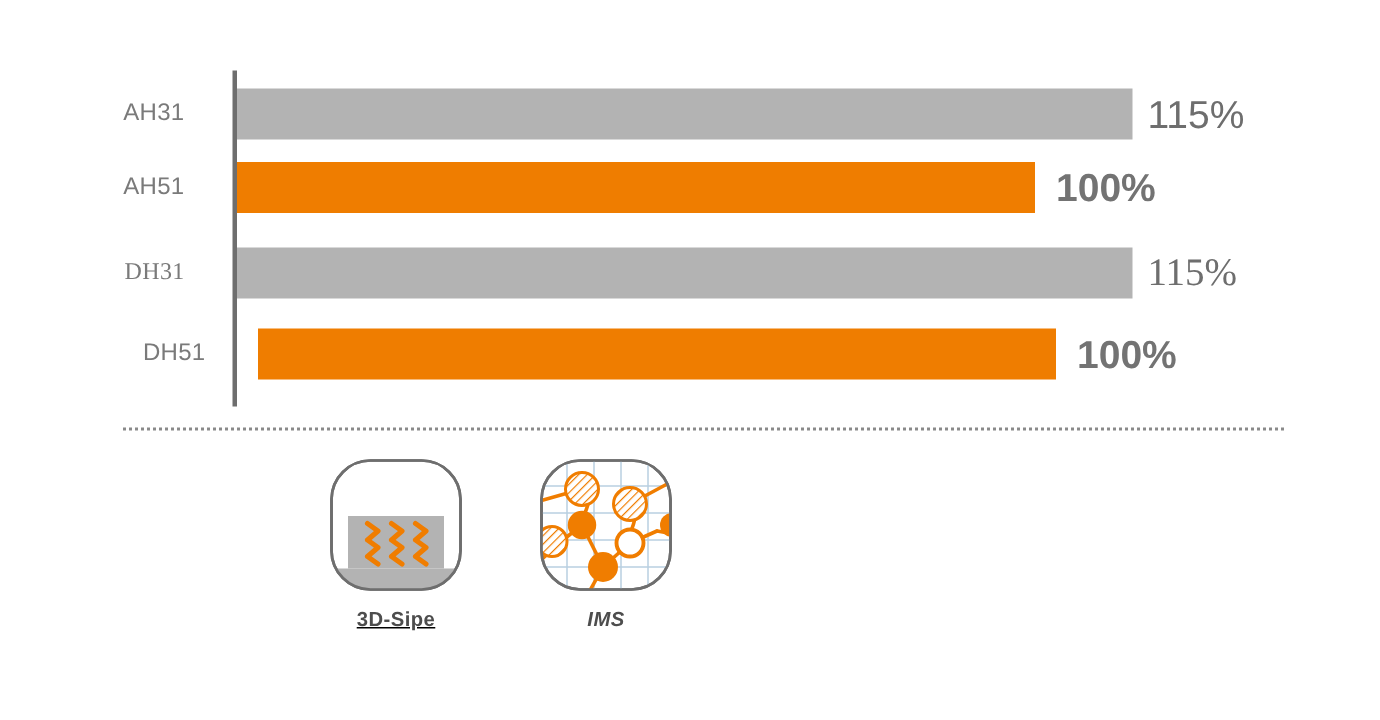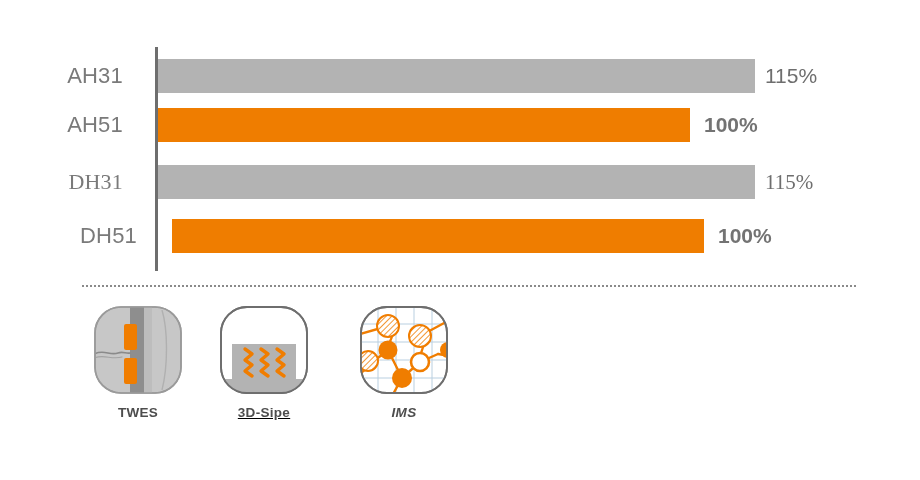--- a/index.html
+++ b/index.html
@@ -48,41 +48,41 @@
   .cat-label {
     position: absolute;
     right: 780px;           
     left: 0;
     top: 0;
     height: 34px;
     line-height: 34px;
     text-align: right;
     padding-right: 16px;
     width: 139px;
-    font-size: 22px;
+    font-size: 16px;
     color: #7a7a7a;
     letter-spacing: 0.2px;
     white-space: nowrap;
   }
 
   .bar {
     position: absolute;
     left: 158px;
     top: 0;
     height: 34px;
   }
   .bar.gray   { background: #b3b3b3; }
   .bar.orange { background: #ef7d00; }
 
   .val-label {
     position: absolute;
     top: 0;
     height: 34px;
     line-height: 34px;
-    font-size: 21px;
+    font-size: 26px;
     white-space: nowrap;
   }
   .val-label.gray   { color: #6e6e6e; font-weight: normal; }
   .val-label.orange { color: #737373; font-weight: bold; }
 
   
   .divider {
     position: absolute;
     left: 82px;
     top: 285px;
@@ -151,47 +151,20 @@
       <div class="bar orange" style="width:532px;"></div>
       <div class="val-label orange" style="left:704px;">100%</div>
     </div>
 
   </div>
 
   <div class="divider"></div>
 
   <div id="icons">
 
-    <div class="icon-item" style="left:78px;">
-      <svg class="icon-art" viewBox="0 0 92 92">
-        <defs>
-          <clipPath id="twesClip">
-            <rect x="3" y="3" width="86" height="86" rx="26" ry="26"></rect>
-          </clipPath>
-        </defs>
-
-        <rect x="3" y="3" width="86" height="86" rx="26" ry="26" fill="#c7c7c7" stroke="#9a9a9a" stroke-width="1.6"></rect>
-        <g clip-path="url(#twesClip)">
-
-          <rect x="38" y="0" width="14" height="92" fill="#8e8e8e"></rect>
-
-          <rect x="52" y="0" width="8" height="92" fill="#bdbdbd"></rect>
-
-          <rect x="32" y="20" width="13" height="26" rx="2" fill="#f07d00"></rect>
-          <rect x="32" y="54" width="13" height="26" rx="2" fill="#f07d00"></rect>
-
-          <path d="M2 50 C 12 45, 18 52, 26 49 C 31 47, 34 50, 38 49" fill="none" stroke="#8a8a8a" stroke-width="1.6" stroke-linecap="round"></path>
-          <path d="M2 54 C 12 50, 20 56, 30 53" fill="none" stroke="#a3a3a3" stroke-width="1.2" stroke-linecap="round"></path>
-
-          <path d="M70 6 C 76 26, 76 62, 70 86" fill="none" stroke="#b0b0b0" stroke-width="1.4"></path>
-        </g>
-        <rect x="3" y="3" width="86" height="86" rx="26" ry="26" fill="none" stroke="#9a9a9a" stroke-width="1.6"></rect>
-      </svg>
-      <div class="icon-caption">TWES</div>
-    </div>
 
     <div class="icon-item" style="left:204px;text-decoration:underline;">
       <svg class="icon-art" viewBox="0 0 92 92">
         <defs>
           <clipPath id="sipeClip">
             <rect x="3" y="3" width="86" height="86" rx="26" ry="26"></rect>
           </clipPath>
         </defs>
         <rect x="3" y="3" width="86" height="86" rx="26" ry="26" fill="#ffffff" stroke="#6e6e6e" stroke-width="1.8"></rect>
         <g clip-path="url(#sipeClip)">

